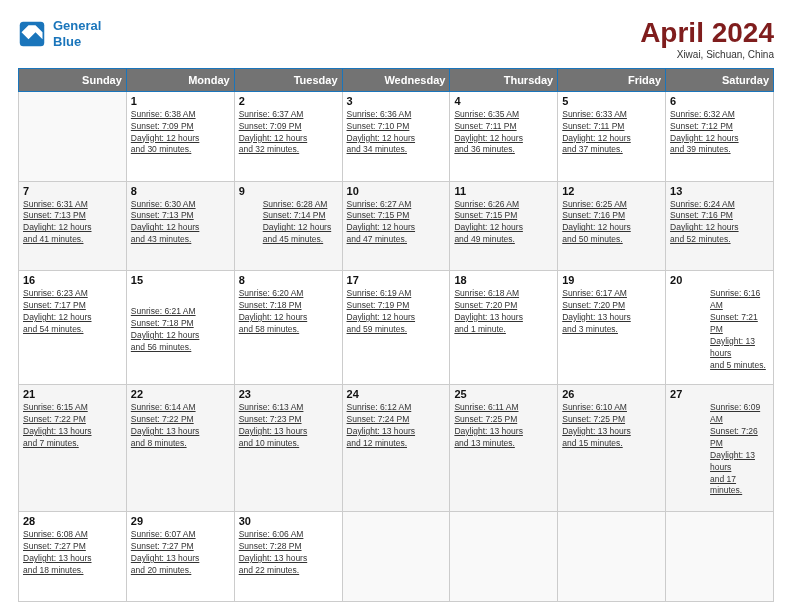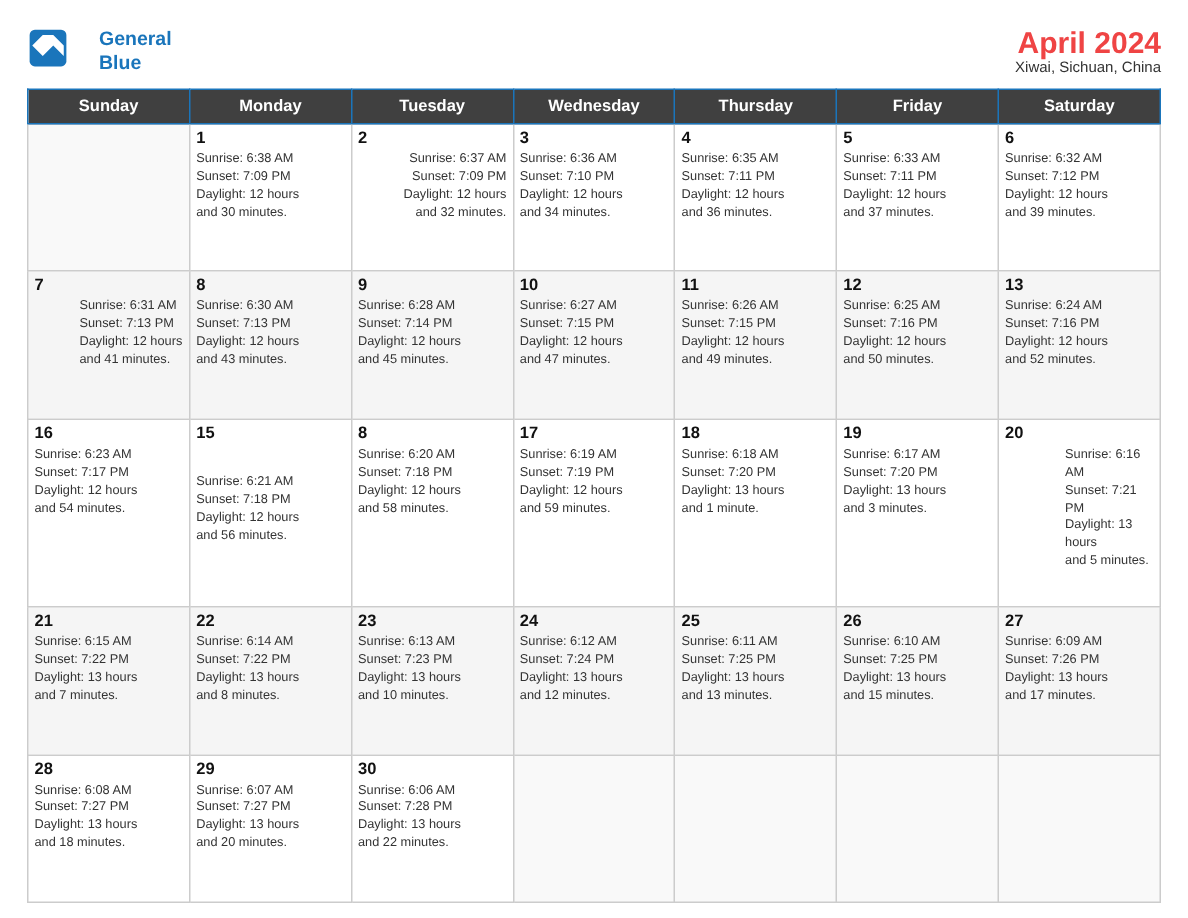--- a/index.html
+++ b/index.html
@@ -18,63 +18,63 @@
       flex-direction: column;
     }
     .header {
       display: flex;
       align-items: flex-start;
       justify-content: space-between;
       margin-bottom: 8px;
     }
     .logo {
       display: flex;
-      align-items: flex-start;
-      gap: 20px;
+      align-items: center;
+      gap: 7px;
     }
     .logo-text {
       font-size: 13px;
       font-weight: bold;
       color: #1a1a2e;
       line-height: 1.2;
     }
     .logo-text span {
       color: #1a75bb;
     }
     .logo-icon {
       width: 28px;
       height: 28px;
     }
     .title-block {
       text-align: right;
     }
     .month-title {
-      font-size: 20px;
+      font-size: 28px;
       font-weight: bold;
-      color: #ef4444;
+      color: #7f1d1d;
       line-height: 1.1;
     }
     .subtitle {
       font-size: 10px;
       color: #333;
     }
     .calendar {
       flex: 1;
       border: 1px solid #ccc;
       border-collapse: collapse;
       width: 100%;
       table-layout: fixed;
     }
     .calendar th {
-      background-color: #404040;
+      background-color: #737373;
       color: #fff;
       font-size: 11px;
       font-weight: bold;
       padding: 5px 4px;
-      text-align: center;
+      text-align: right;
       border: 1px solid #1a75bb;
     }
     .calendar td {
       vertical-align: top;
       border: 1px solid #ccc;
       padding: 3px 4px;
       font-size: 9px;
       color: #333;
       background: #fff;
       height: 82px;
@@ -89,20 +89,21 @@
       font-size: 11px;
       font-weight: bold;
       color: #111;
       margin-bottom: 2px;
       display: block;
     }
     .day-info {
       font-size: 8.5px;
       line-height: 1.4;
       color: #333;
+      text-decoration: underline;
     }
   </style>
 </head>
 <body>
 
 <div class="page">
   <div class="header">
     <div class="logo">
       <svg class="logo-icon" viewBox="0 0 32 32">
         <rect x="2" y="2" width="28" height="28" rx="4" fill="#1a75bb"></rect>
@@ -136,21 +137,21 @@
           <td class="empty"></td>
           <td>
             <span class="day-num">1</span>
             <div class="day-info" style="white-space: pre-line;">Sunrise: 6:38 AM
 Sunset: 7:09 PM
 Daylight: 12 hours
 and 30 minutes.</div>
           </td>
           <td>
             <span class="day-num">2</span>
-            <div class="day-info" style="white-space: pre-line; text-align: right;">Sunrise: 6:37 AM
+            <div class="day-info" style="white-space: pre-line;">Sunrise: 6:37 AM
 Sunset: 7:09 PM
 Daylight: 12 hours
 and 32 minutes.</div>
           </td>
           <td>
             <span class="day-num">3</span>
             <div class="day-info" style="white-space: pre-line;">Sunrise: 6:36 AM
 Sunset: 7:10 PM
 Daylight: 12 hours
 and 34 minutes.</div>
@@ -173,35 +174,35 @@
             <span class="day-num">6</span>
             <div class="day-info" style="white-space: pre-line;">Sunrise: 6:32 AM
 Sunset: 7:12 PM
 Daylight: 12 hours
 and 39 minutes.</div>
           </td>
         </tr>
         <tr>
           <td>
             <span class="day-num">7</span>
-            <div class="day-info" style="white-space: pre-line; margin-left: 30px;">Sunrise: 6:31 AM
+            <div class="day-info" style="white-space: pre-line;">Sunrise: 6:31 AM
 Sunset: 7:13 PM
 Daylight: 12 hours
 and 41 minutes.</div>
           </td>
           <td>
             <span class="day-num">8</span>
             <div class="day-info" style="white-space: pre-line;">Sunrise: 6:30 AM
 Sunset: 7:13 PM
 Daylight: 12 hours
 and 43 minutes.</div>
           </td>
           <td>
             <span class="day-num">9</span>
-            <div class="day-info" style="white-space: pre-line;">Sunrise: 6:28 AM
+            <div class="day-info" style="white-space: pre-line; margin-left: 24px;">Sunrise: 6:28 AM
 Sunset: 7:14 PM
 Daylight: 12 hours
 and 45 minutes.</div>
           </td>
           <td>
             <span class="day-num">10</span>
             <div class="day-info" style="white-space: pre-line;">Sunrise: 6:27 AM
 Sunset: 7:15 PM
 Daylight: 12 hours
 and 47 minutes.</div>
@@ -317,21 +318,21 @@
           </td>
           <td>
             <span class="day-num">26</span>
             <div class="day-info" style="white-space: pre-line;">Sunrise: 6:10 AM
 Sunset: 7:25 PM
 Daylight: 13 hours
 and 15 minutes.</div>
           </td>
           <td>
             <span class="day-num">27</span>
-            <div class="day-info" style="white-space: pre-line;">Sunrise: 6:09 AM
+            <div class="day-info" style="white-space: pre-line; margin-left: 40px;">Sunrise: 6:09 AM
 Sunset: 7:26 PM
 Daylight: 13 hours
 and 17 minutes.</div>
           </td>
         </tr>
         <tr>
           <td>
             <span class="day-num">28</span>
             <div class="day-info" style="white-space: pre-line;">Sunrise: 6:08 AM
 Sunset: 7:27 PM

